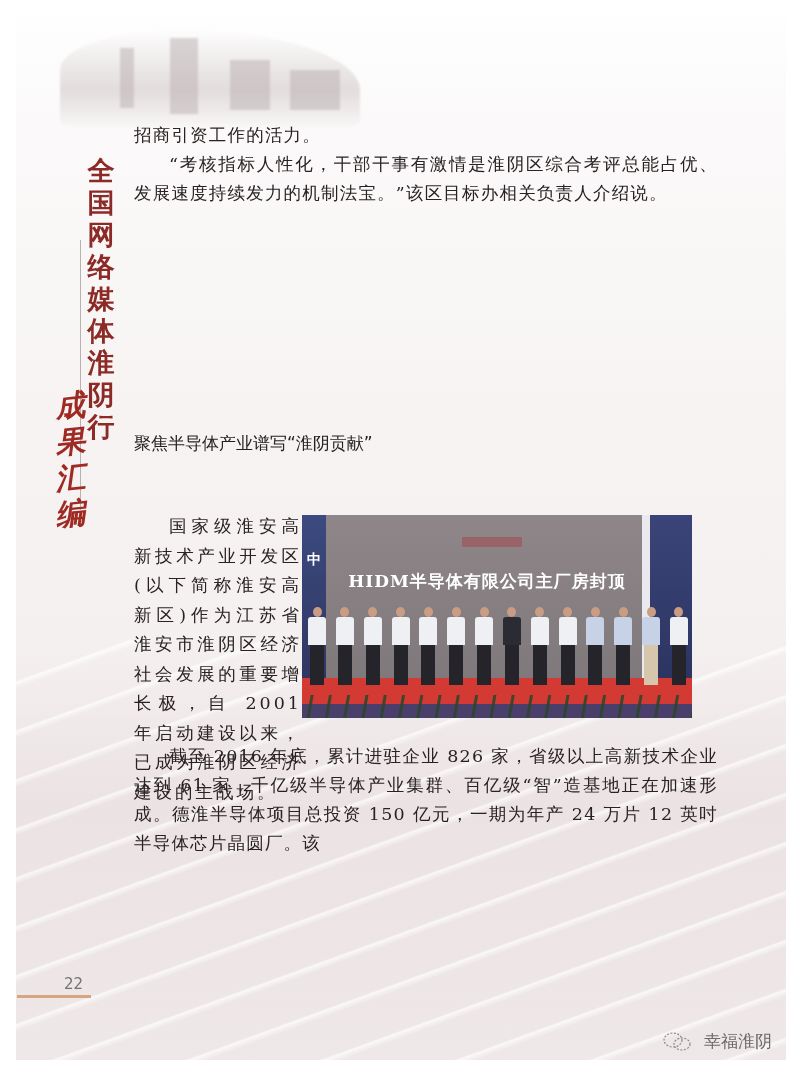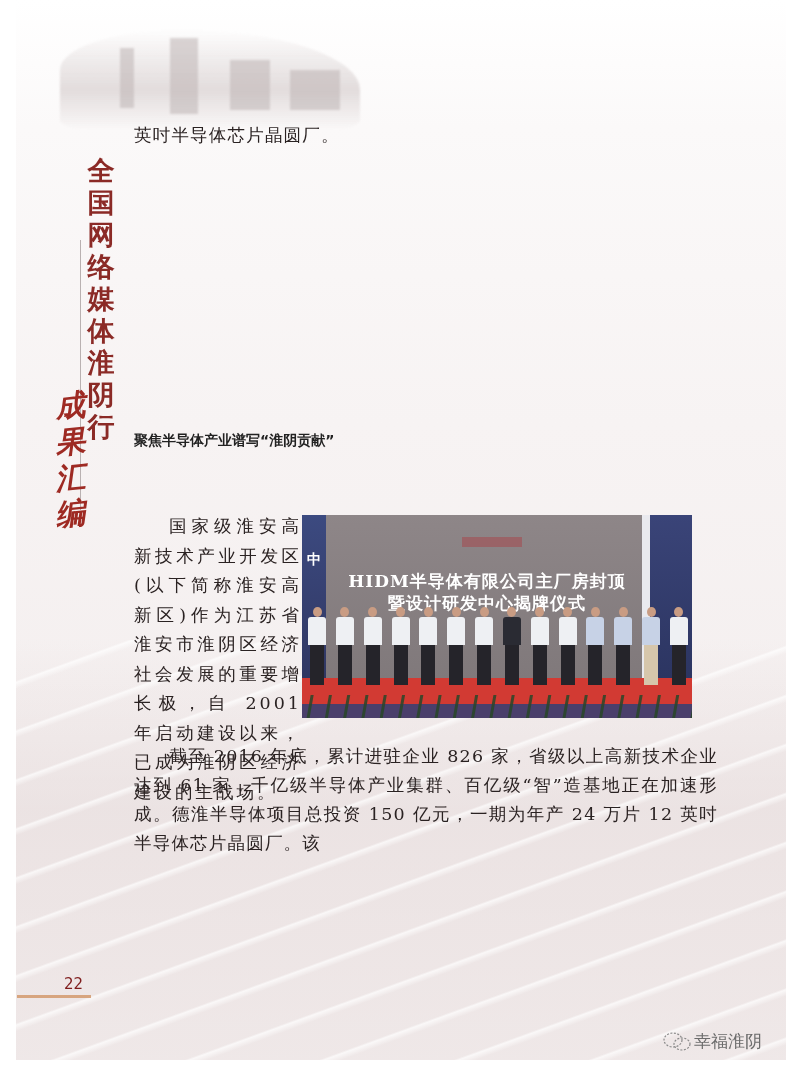--- a/index.html
+++ b/index.html
@@ -45,21 +45,21 @@
   .body-text {
     position:absolute; left:134px; width:584px;
     font-size:17.5px; line-height:29px; letter-spacing:1.2px;
     text-align:justify;
   }
   .body-text p { margin:0; }
   .indent { text-indent:2em; }
   .heading {
     position:absolute; left:134px; top:432px;
     font-family:"DejaVu Sans","Liberation Sans",sans-serif;
-    font-size:14px; font-weight:bold; color:#222;
+    font-size:17px; font-weight:normal; color:#222;
   }
   .wrap-text {
     position:absolute; left:134px; top:512px; width:168px;
     font-size:17.5px; line-height:29.5px; letter-spacing:3px;
     text-align:justify;
   }
   .wrap-text p { margin:0; }
   .photo {
     position:absolute; left:302px; top:515px; width:390px; height:203px;
     background:#8d8587; overflow:hidden;
@@ -92,25 +92,25 @@
   .people { position:absolute; left:6px; top:92px; width:380px; height:80px; display:flex; justify-content:space-between; }
   .person { width:18px; position:relative; }
   .person .head { width:9px; height:10px; border-radius:50%; background:#c99c83; margin:0 auto; }
   .person .shirt { width:18px; height:28px; background:#eef0f3; border-radius:3px 3px 0 0; }
   .person .pants { width:14px; height:40px; margin:0 auto; background:#25242a; }
   .person.dark .shirt { background:#2a2b33; }
   .person.blue .shirt { background:#c7d2e6; }
   .person.khaki .pants { background:#d6c6ab; }
   .page-num {
     position:absolute; left:64px; top:975px;
-    font-family:"DejaVu Sans","Liberation Sans",sans-serif; font-size:15px; color:#7f1d1d;
+    font-family:"DejaVu Sans","Liberation Sans",sans-serif; font-size:15px; color:#737373;
   }
   .page-rule { position:absolute; left:17px; top:995px; width:74px; height:3px; background:#d7a57f; }
   .watermark {
-    position:absolute; left:662px; top:1030px; display:flex; align-items:center; gap:2px;
+    position:absolute; left:662px; top:1030px; display:flex; align-items:center; gap:12px;
     color:#6b6b6b; font-family:"DejaVu Sans","Liberation Sans",sans-serif; font-size:17px;
   }
   .watermark svg { display:block; }
 </style>
 </head>
 <body>
 
 <div class="page"></div>
 <div class="skyline">
   <div class="tower" style="left:60px;top:18px;width:14px;height:60px;"></div>
@@ -133,40 +133,40 @@
   <span>行</span>
 </div>
 <div class="side-script">
   <span>成</span>
   <span>果</span>
   <span>汇</span>
   <span>编</span>
 </div>
 
 <div class="body-text" style="top:121px;">
-  <p>英吋半导体芯片晶圆厂。</p>
+  <p>招商引资工作的活力。</p>
+  <p class="indent">“考核指标人性化，干部干事有激情是淮阴区综合考评总能占优、发展速度持续发力的机制法宝。”该区目标办相关负责人介绍说。</p>
 </div>
 
 <div class="heading">聚焦半导体产业谱写“淮阴贡献”</div>
 
 <div class="wrap-text">
   <p class="indent">国家级淮安高新技术产业开发区(以下简称淮安高新区)作为江苏省淮安市淮阴区经济社会发展的重要增长极，自 2001 年启动建设以来，已成为淮阴区经济建设的主战场。</p>
 </div>
 
 <div class="photo">
   <div class="backdrop"></div>
   <div class="leftpole">
     <div style="color:#fff;font-size:14px;font-weight:bold;text-align:center;margin-top:36px;font-family:'DejaVu Sans',sans-serif;">中</div>
   </div>
   <div class="whitestrip"></div>
   <div class="rightpanel"></div>
   <div class="logo-red"></div>
   <div class="banner">
     <div>HIDM半导体有限公司主厂房封顶</div>
-    <div>暨设计研发中心揭牌仪式</div>
   </div>
   <div class="stage"></div>
   <div class="skirt"></div>
   <div class="people">
     <div class="person">
         <div class="head"></div>
         <div class="shirt"></div>
         <div class="pants"></div>
       </div>
     <div class="person">

